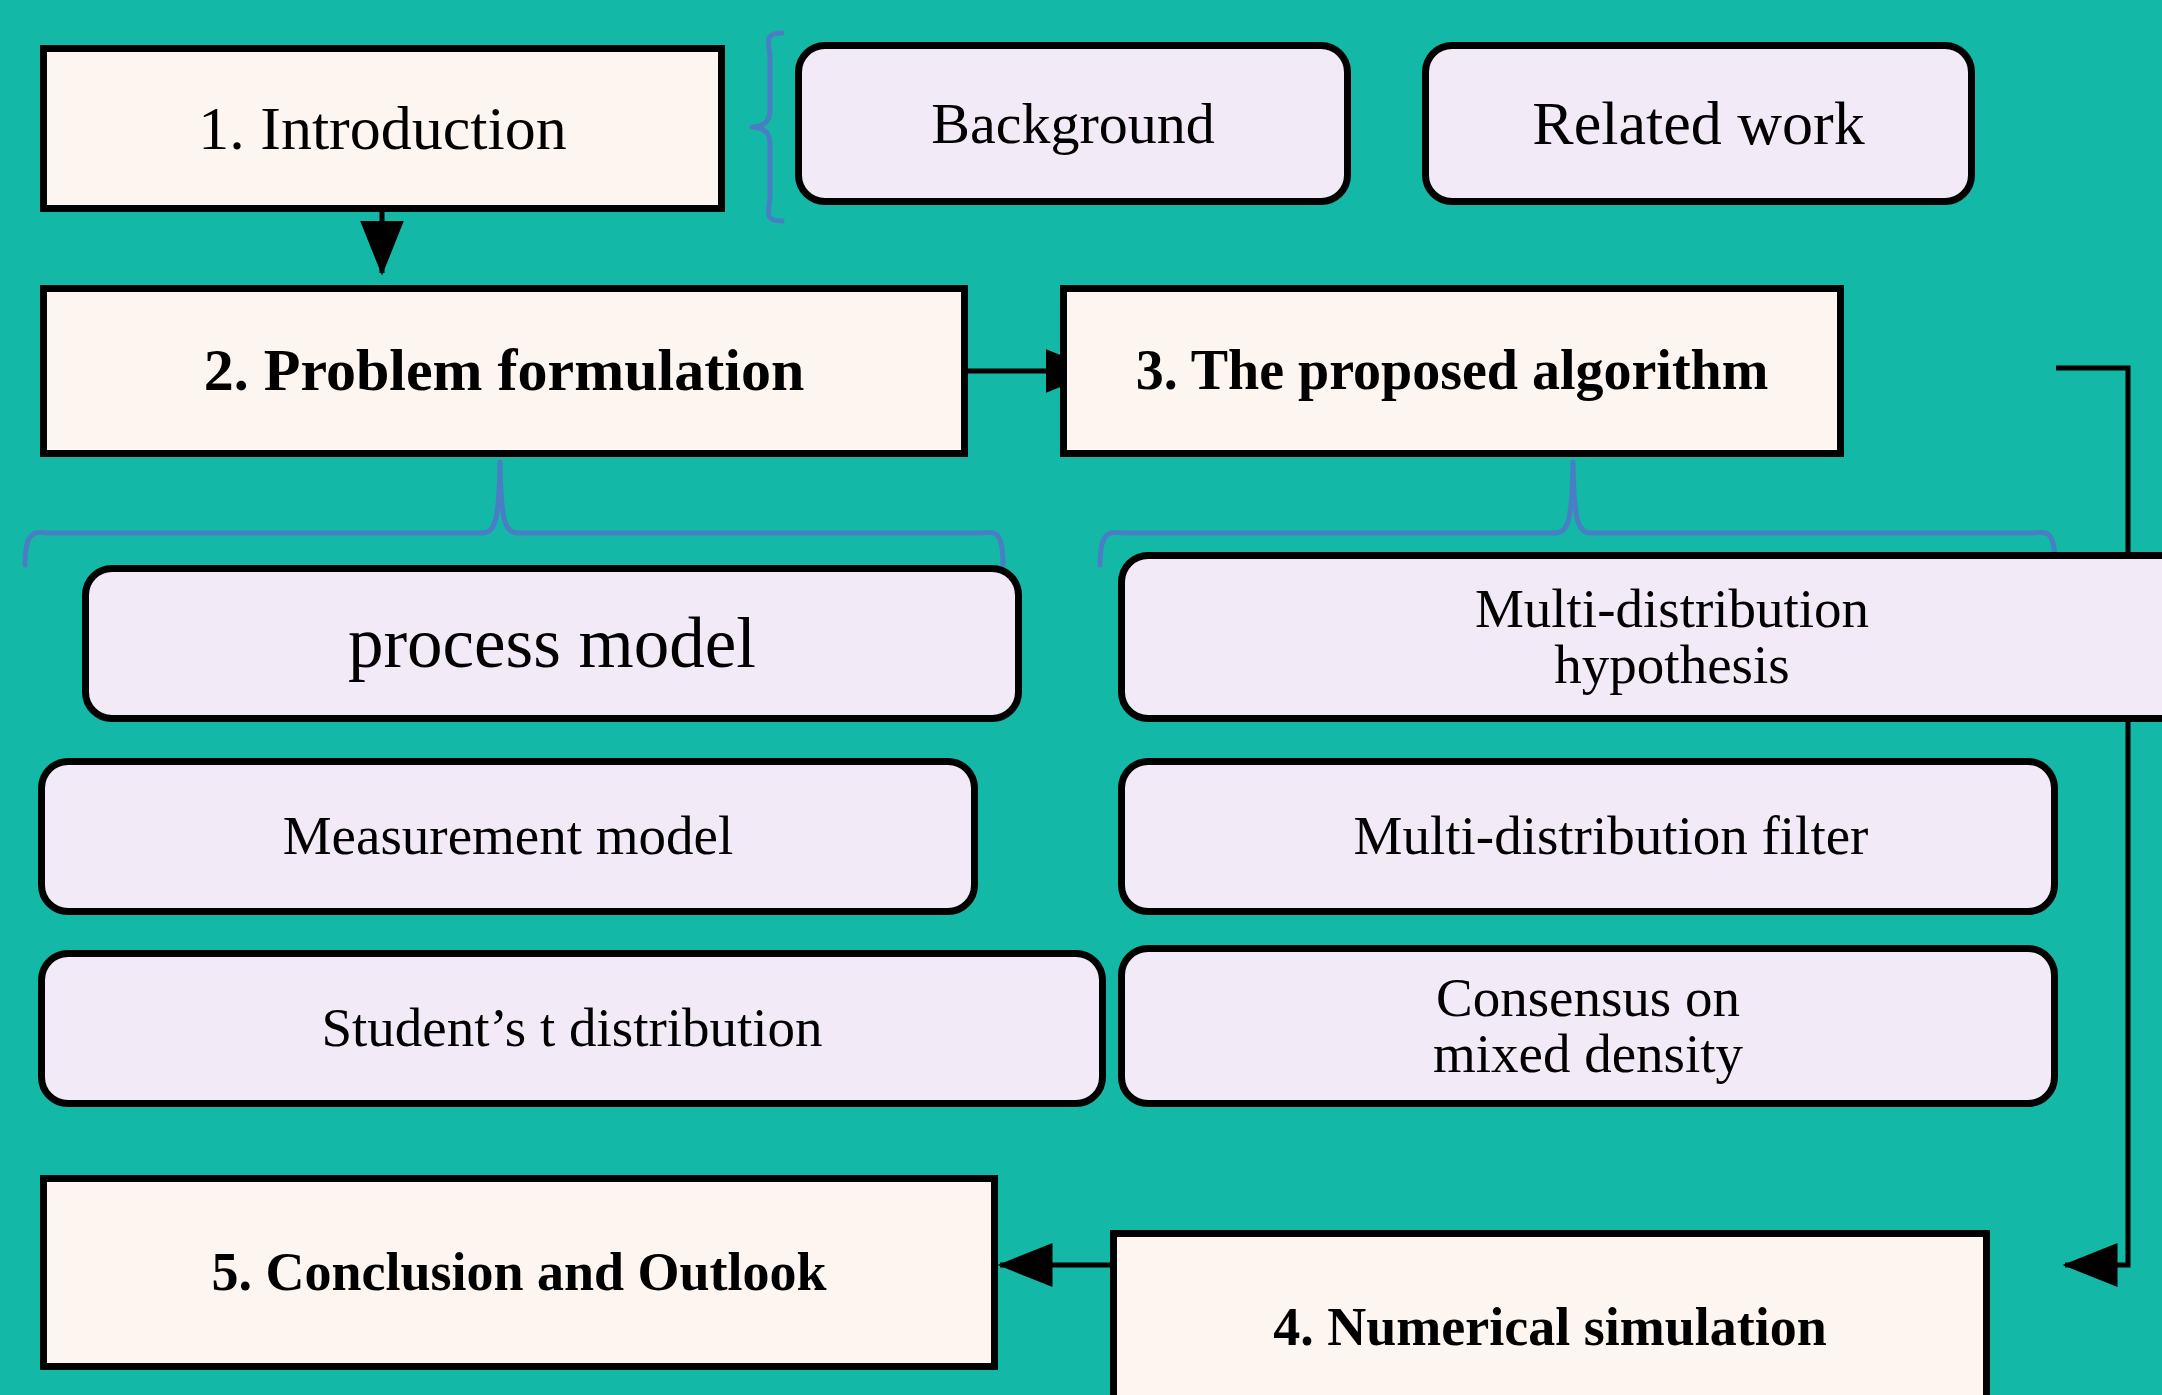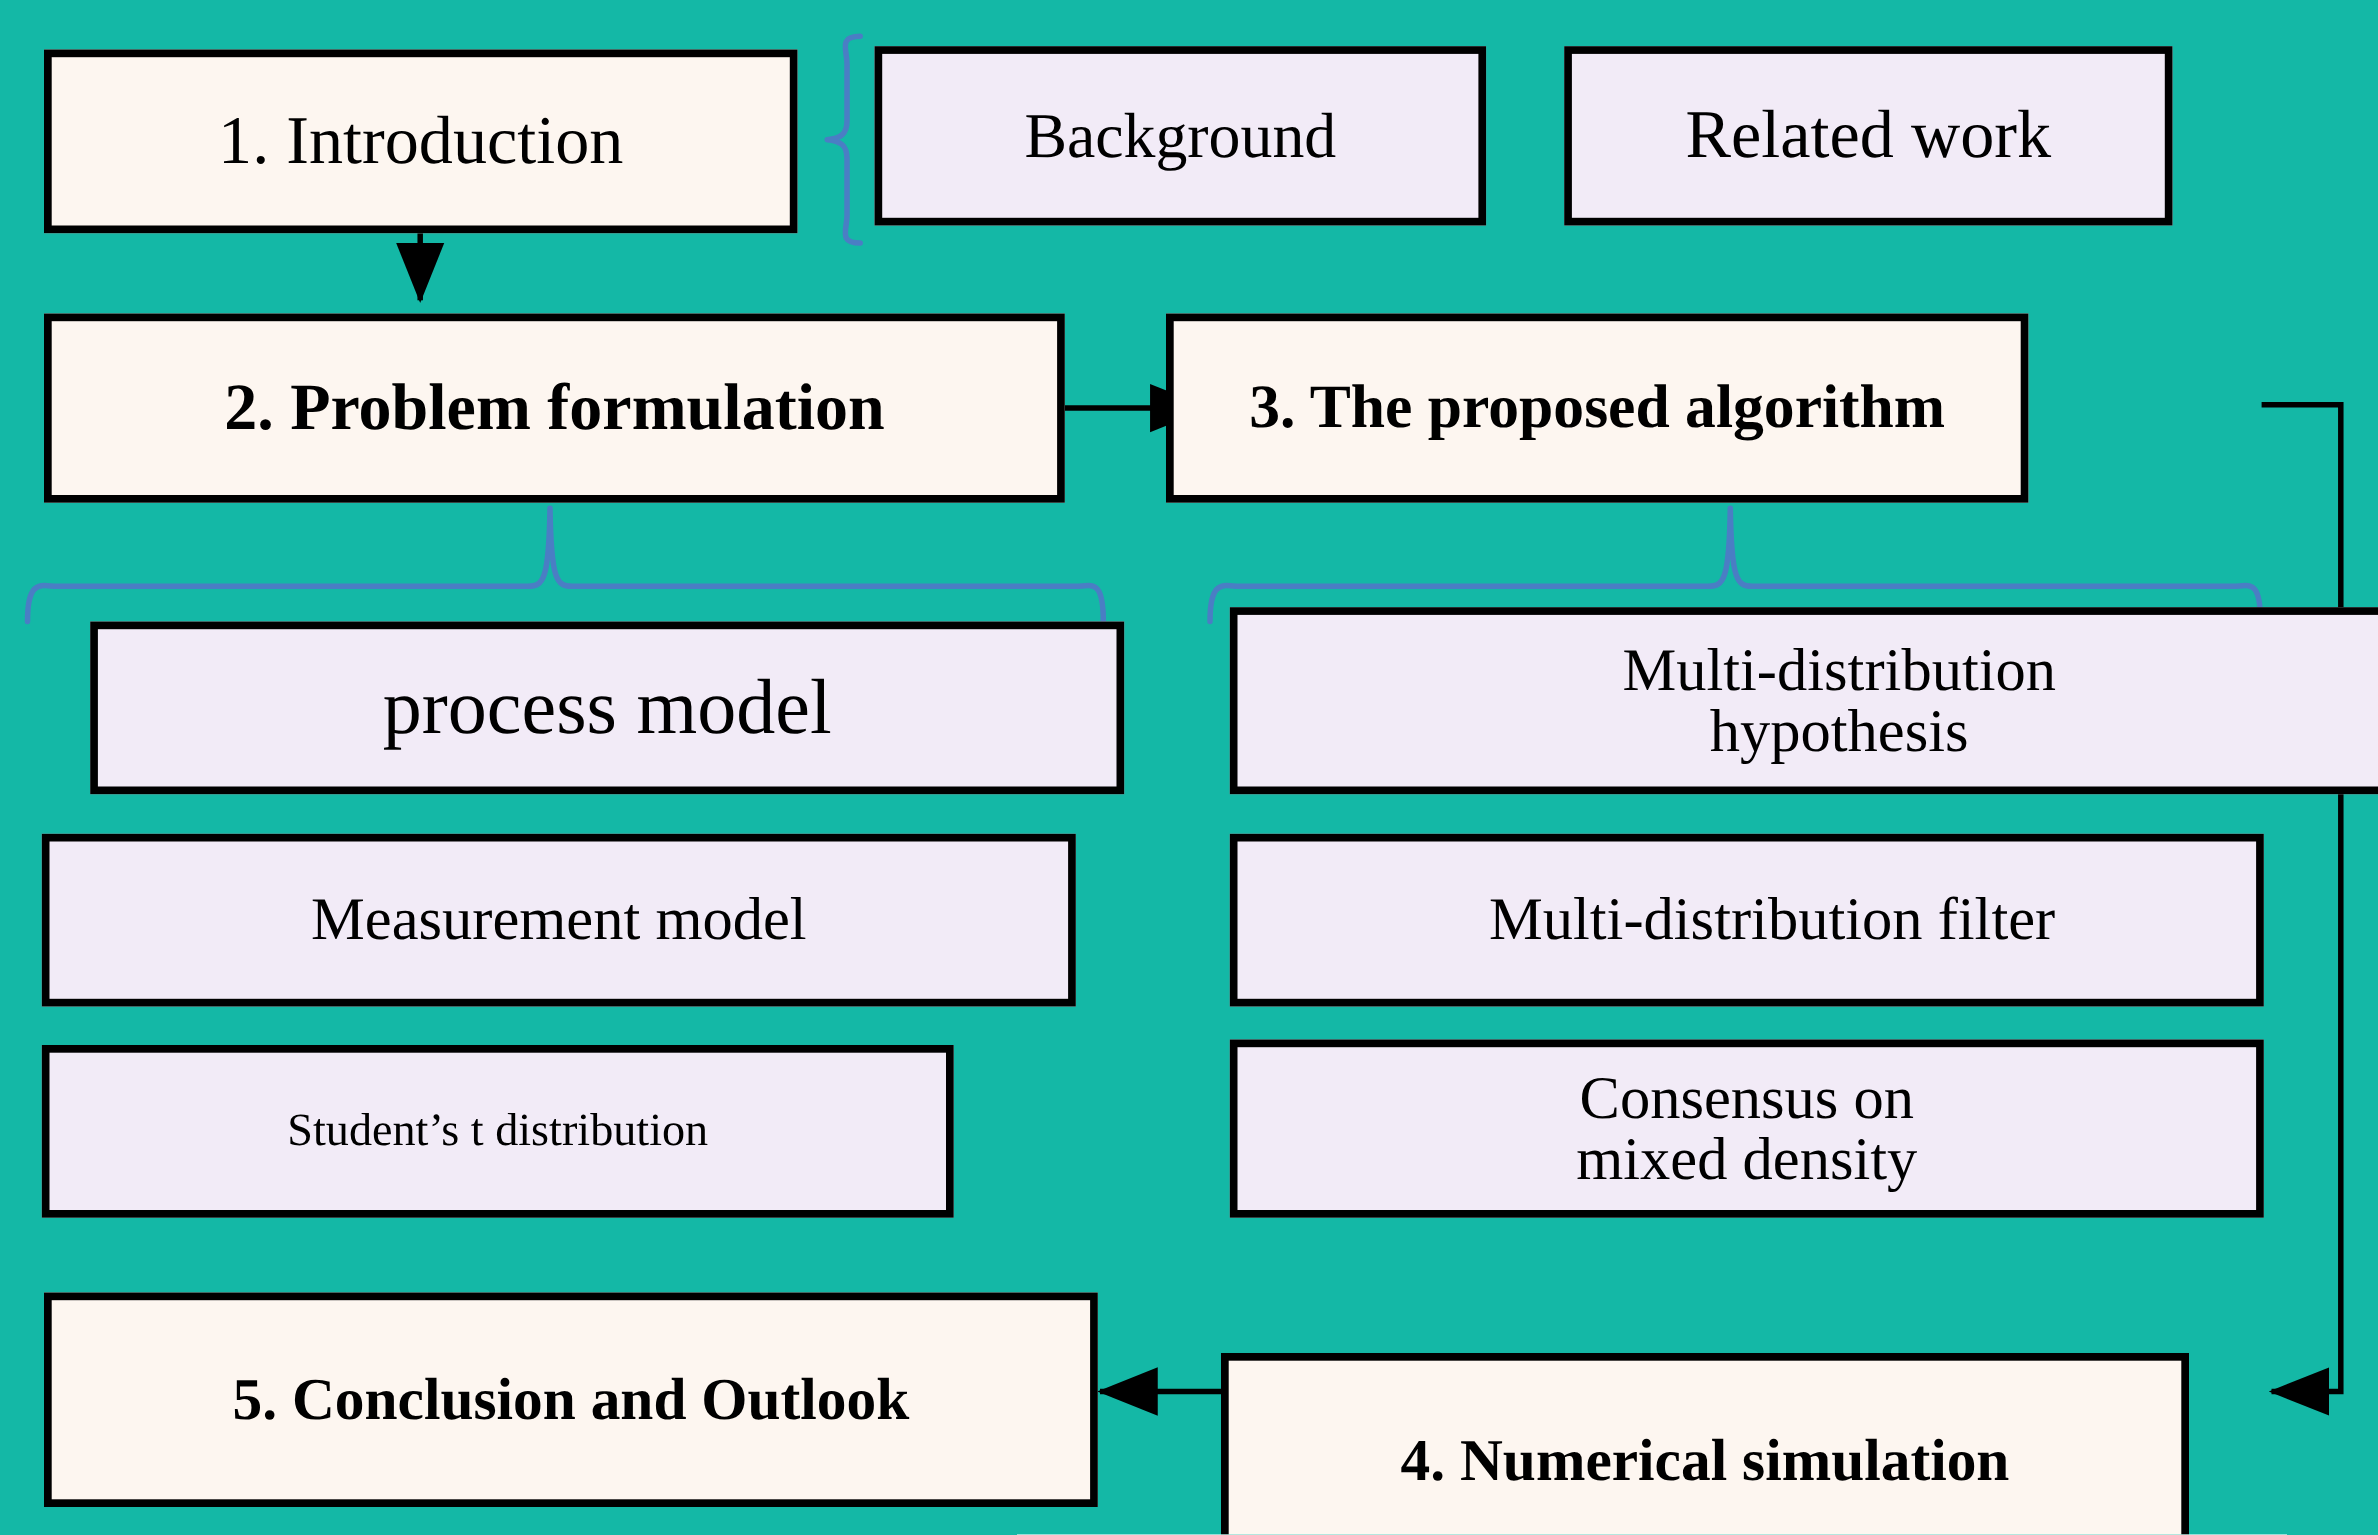--- a/index.html
+++ b/index.html
@@ -25,20 +25,21 @@
     border: 7px solid #000000;
     line-height: 1.02;
     color: #000000;
     user-select: none;
   }
   .box-cream {
     background: #fdf6f0;
   }
   .box-purple {
     background: #f2ebf7;
+    border-radius: 30px;
   }
   .bold {
     font-weight: bold;
   }
   .lbl {
     display: block;
     white-space: pre-line;
     padding: 0 8px;
   }
   .svg-layer {
@@ -128,21 +129,21 @@
   </div>
 
   <div class="box box-purple" style="left:38px; top:565px; width:940px; height:157px; font-size:71px;margin-left:44px;">
     <span class="lbl">process model</span>
   </div>
 
   <div class="box box-purple" style="left:38px; top:758px; width:940px; height:157px; font-size:55px;">
     <span class="lbl">Measurement model</span>
   </div>
 
-  <div class="box box-purple" style="left:38px; top:950px; width:829px; height:157px; font-size:42px;">
+  <div class="box box-purple" style="left:38px; top:950px; width:1068px; height:157px; font-size:55px;">
     <span class="lbl">Student’s t distribution</span>
   </div>
 
   <div class="box box-purple" style="left:1118px; top:552px; width:1108px; height:170px; font-size:55px;">
     <span class="lbl">Multi-distribution
 hypothesis</span>
   </div>
 
   <div class="box box-purple" style="left:1118px; top:758px; width:940px; height:157px; font-size:55px;padding-left:46px;">
     <span class="lbl">Multi-distribution filter</span>

